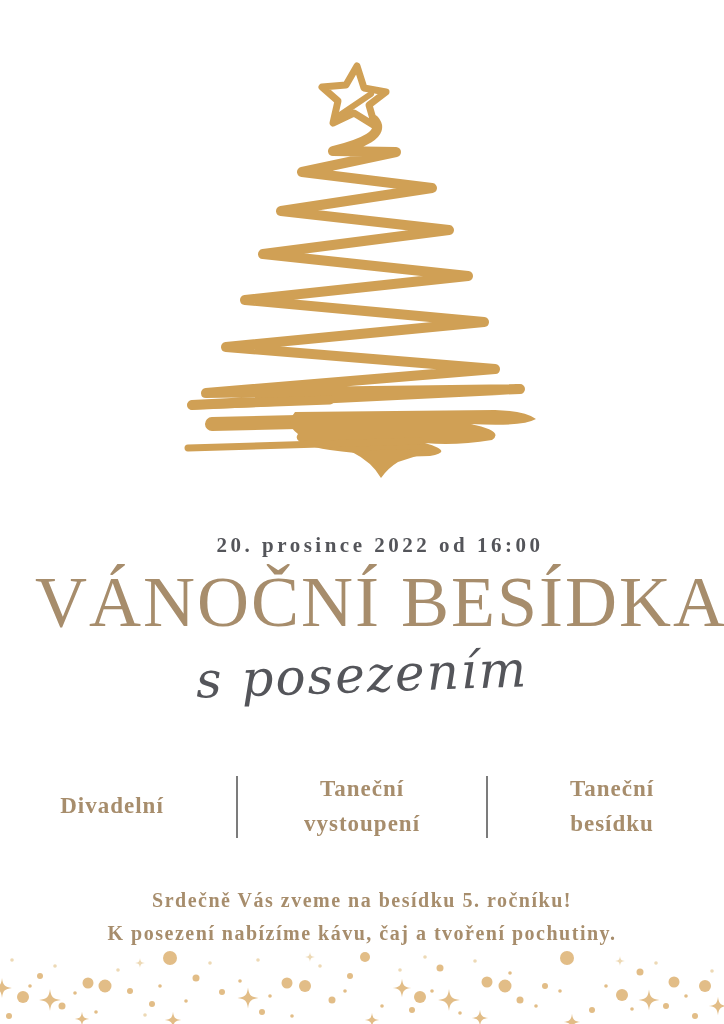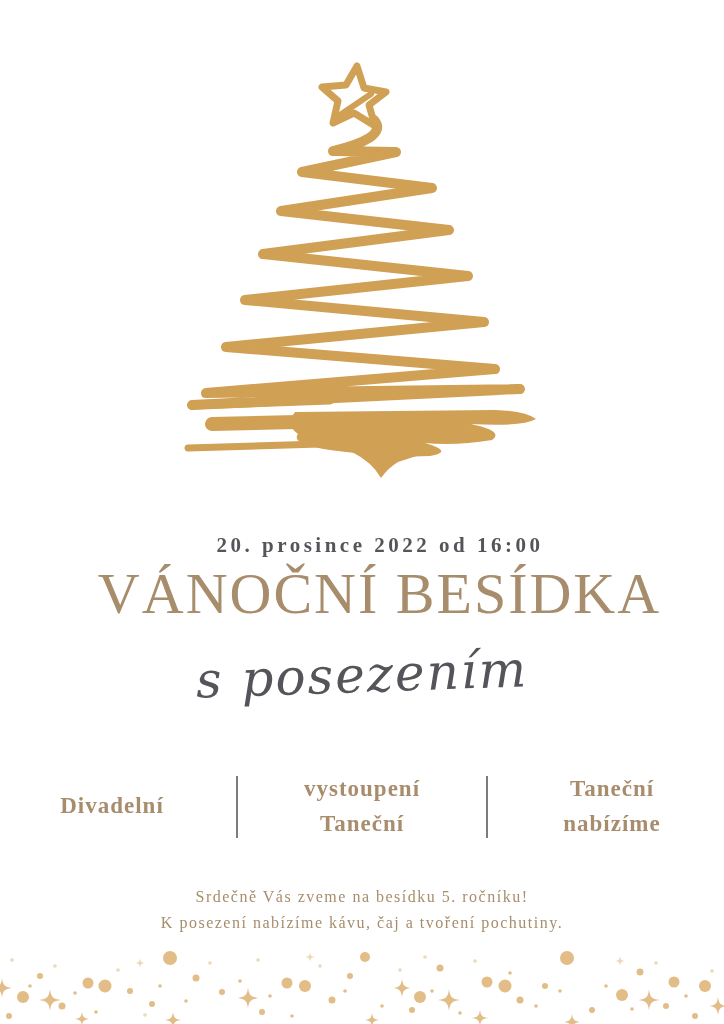--- a/index.html
+++ b/index.html
@@ -30,21 +30,21 @@
     text-align:center;
     font-size:21px;font-weight:700;
     letter-spacing:3.5px;
     color:var(--text-dark);
     line-height:1.2;
     padding-left:36px;
   }
   .title{
     position:absolute;top:561px;left:0;right:0;
     text-align:center;
-    font-size:58px;font-weight:400;
+    font-size:72px;font-weight:400;
     letter-spacing:2px;
     color:var(--accent-taupe);
     line-height:1.15;
     white-space:nowrap;
     margin-left:35px;
   }
   .script{
     position:absolute;top:638px;left:0;right:0;
     text-align:center;
     font-family:"DejaVu Serif",serif;
@@ -69,21 +69,21 @@
   }
   .divider{
     width:2px;height:62px;
     background:var(--divider-gray);
     margin:0 6px;
   }
   .footer{
     position:absolute;top:884px;left:0;right:0;
     text-align:center;
     color:var(--accent-taupe);
-    font-size:16px;font-weight:400;
+    font-size:20px;font-weight:700;
     letter-spacing:1.5px;
     line-height:1.65;
   }
 </style>
 </head>
 <body>
 
 <div class="poster">
 
   <svg class="art" viewBox="0 0 724 1024" aria-hidden="true">
@@ -198,27 +198,27 @@
   <h1 class="title">VÁNOČNÍ BESÍDKA</h1>
 
   <div class="script">s posezením</div>
 
   <div class="programs">
     <div class="program">
       <div>Divadelní</div>
     </div>
     <div class="divider"></div>
     <div class="program">
+      <div>Taneční</div>
       <div>vystoupení</div>
-      <div>Taneční</div>
     </div>
     <div class="divider"></div>
     <div class="program">
       <div>Taneční</div>
-      <div>nabízíme</div>
+      <div>besídku</div>
     </div>
   </div>
 
   <div class="footer">
     <div>Srdečně Vás zveme na besídku 5. ročníku!</div>
     <div>K posezení nabízíme kávu, čaj a tvoření pochutiny.</div>
   </div>
 
 </div>
 

